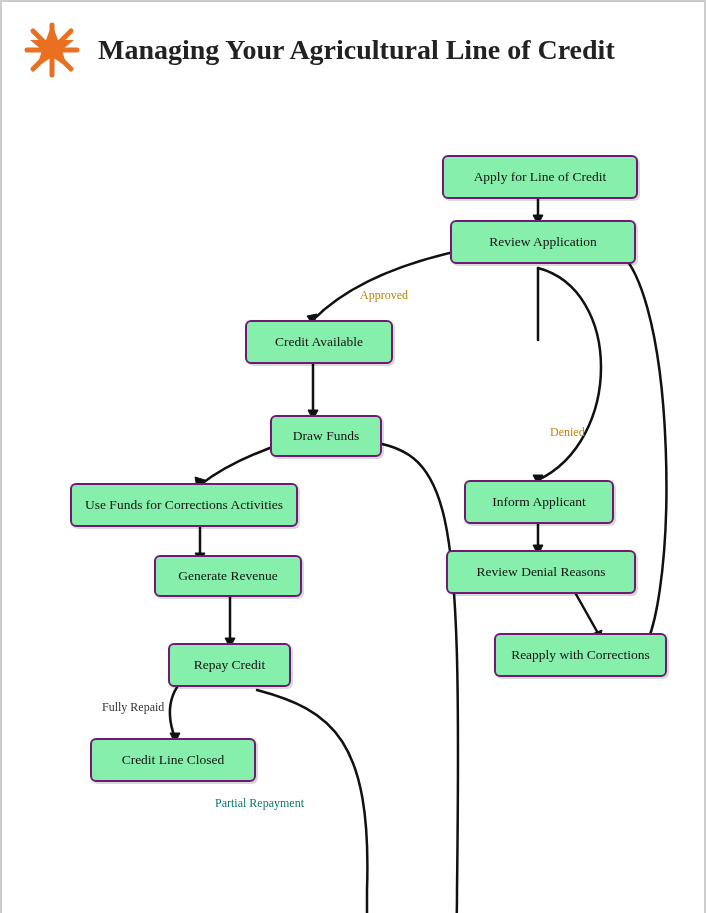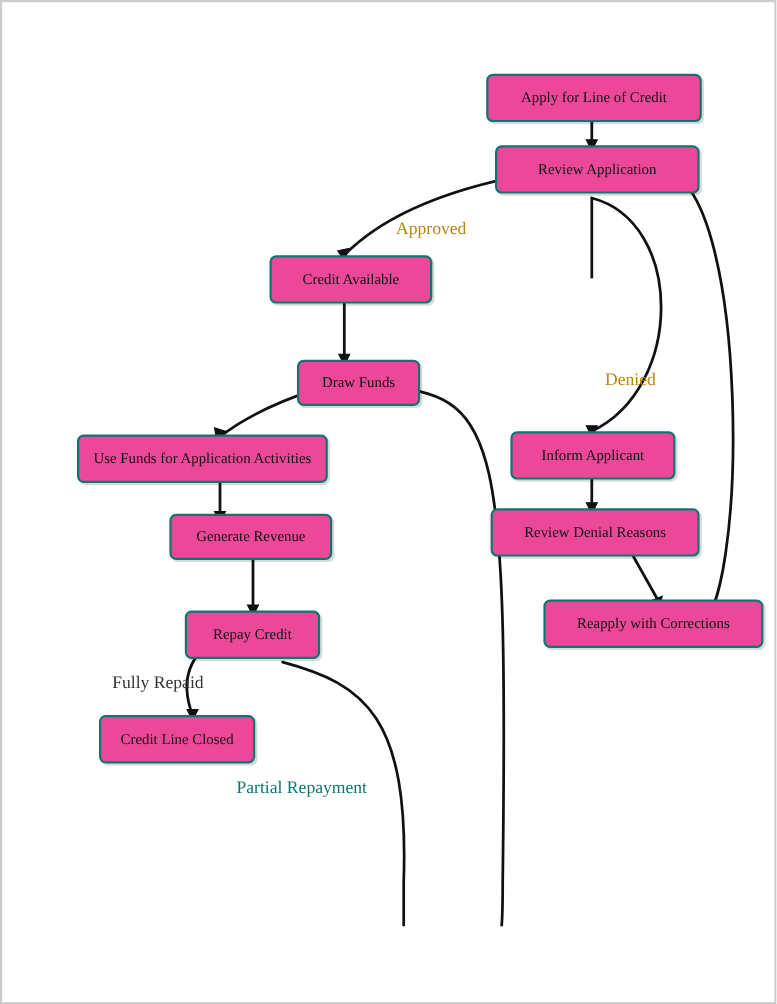--- a/index.html
+++ b/index.html
@@ -44,40 +44,40 @@
 
     .diagram-area {
       position: relative;
       width: 706px;
       height: 840px;
     }
 
     
     .flow-box {
       position: absolute;
-      background: #ec4899;
-      border: 2px solid #0f766e;
+      background: #86efac;
+      border: 2px solid #701a75;
       border-radius: 6px;
       display: flex;
       align-items: center;
       justify-content: center;
       text-align: center;
       font-size: 13.5px;
       font-family: 'Comic Sans MS', 'Chalkboard SE', cursive;
       color: #111;
       padding: 6px 10px;
       z-index: 10;
       
       box-shadow: 2px 2px 0 rgba(0,0,0,0.15);
     }
 
     
     .arrow-label {
       position: absolute;
-      font-size: 16px;
+      font-size: 12px;
       font-family: 'Comic Sans MS', 'Chalkboard SE', cursive;
       color: #b8860b;
       z-index: 15;
     }
 
     svg.connectors {
       position: absolute;
       top: 0;
       left: 0;
       width: 706px;
@@ -95,20 +95,35 @@
     svg.connectors polygon {
       fill: #111;
       stroke: #111;
     }
   </style>
 </head>
 <body>
 
 <div class="page">
 
+  <div class="header">
+
+    <svg class="star-icon" viewBox="0 0 60 60">
+
+      <g stroke="#e87020" stroke-width="5" stroke-linecap="round" fill="none">
+        <line x1="30" y1="5" x2="30" y2="55"></line>
+        <line x1="5" y1="30" x2="55" y2="30"></line>
+        <line x1="11" y1="11" x2="49" y2="49"></line>
+        <line x1="49" y1="11" x2="11" y2="49"></line>
+      </g>
+
+      <polygon points="30,4 24,20 8,20 20,30 15,47 30,37 45,47 40,30 52,20 36,20" fill="#e87020" stroke="none"></polygon>
+    </svg>
+    <div class="title">Managing Your Agricultural Line of Credit</div>
+  </div>
 
   <div class="diagram-area">
 
     <svg class="connectors">
 
       <line x1="536" y1="95" x2="536" y2="130"></line>
       <polygon points="536,135 531,125 541,125"></polygon>
 
       <path d="M 470,158 Q 360,180 311,230"></path>
       <polygon points="311,235 305,226 315,224"></polygon>
@@ -161,48 +176,48 @@
 
     <div class="flow-box" style="left: 243px; top: 230px; width: 148px; height: 44px; text-align: right;">
       <span>Credit Available</span>
     </div>
 
     <div class="flow-box" style="left: 268px; top: 325px; width: 112px; height: 42px;">
       <span>Draw Funds</span>
     </div>
 
     <div class="flow-box" style="left: 68px; top: 393px; width: 228px; height: 44px;">
-      <span>Use Funds for Application Activities</span>
+      <span>Use Funds for Corrections Activities</span>
     </div>
 
     <div class="flow-box" style="left: 152px; top: 465px; width: 148px; height: 42px; justify-content: center;">
       <span>Generate Revenue</span>
     </div>
 
     <div class="flow-box" style="left: 166px; top: 553px; width: 123px; height: 44px;">
       <span>Repay Credit</span>
     </div>
 
     <div class="arrow-label" style="left: 100px; top: 610px; color: #333;">Fully Repaid</div>
 
-    <div class="flow-box" style="left: 88px; top: 648px; width: 142px; height: 44px;">
+    <div class="flow-box" style="left: 88px; top: 648px; width: 166px; height: 44px;">
       <span>Credit Line Closed</span>
     </div>
 
     <div class="arrow-label" style="left: 213px; top: 706px; color: #0f766e;">Partial Repayment</div>
 
     <div class="arrow-label" style="left: 548px; top: 295px; margin-top: 40px;">Denied</div>
 
     <div class="flow-box" style="left: 462px; top: 390px; width: 150px; height: 44px;">
       <span>Inform Applicant</span>
     </div>
 
     <div class="flow-box" style="left: 444px; top: 460px; width: 190px; height: 44px;">
       <span>Review Denial Reasons</span>
     </div>
 
-    <div class="flow-box" style="left: 492px; top: 543px; width: 200px; height: 44px;">
+    <div class="flow-box" style="left: 492px; top: 543px; width: 173px; height: 44px;">
       <span>Reapply with Corrections</span>
     </div>
 
   </div>
 
 </div>
 
 </body></html>

